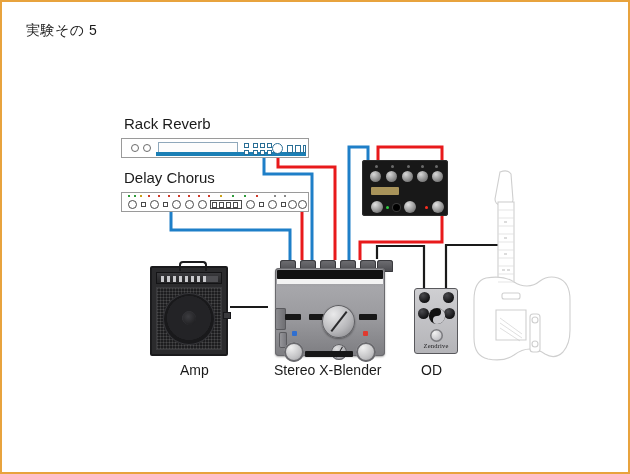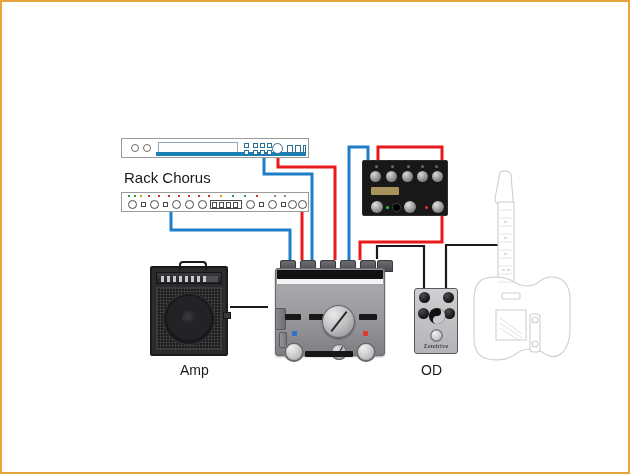--- a/index.html
+++ b/index.html
@@ -249,41 +249,43 @@
       <path d="M376 158 L376 145 L440 145 L440 240 L358 240 L358 258" stroke="#e8191b" stroke-width="3"></path>
 
       <path d="M497 243 L444 243 L444 288" stroke="#1a1a1a" stroke-width="2.2"></path>
 
       <path d="M422 288 L422 244 L375 244 L375 257" stroke="#1a1a1a" stroke-width="2.2"></path>
 
       <path d="M266 305 L228 305" stroke="#1a1a1a" stroke-width="2.2"></path>
     </g>
   </svg>
 
-
+  <div class="lbl" id="title">実験その 5</div>
+
+  <div class="lbl" id="lbl-reverb">Rack Reverb</div>
   <div id="rack-reverb">
     <div class="rv-knob rv-k1"></div>
     <div class="rv-knob rv-k2"></div>
     <div class="rv-screen"></div>
     <div class="rv-bar"></div>
     <div class="rv-btn" style="left:122px;top:4px;"></div>
     <div class="rv-btn" style="left:122px;top:11px;"></div>
     <div class="rv-btn" style="left:131px;top:4px;"></div>
     <div class="rv-btn" style="left:138px;top:4px;"></div>
     <div class="rv-btn" style="left:145px;top:4px;"></div>
     <div class="rv-btn" style="left:131px;top:11px;"></div>
     <div class="rv-btn" style="left:138px;top:11px;"></div>
     <div class="rv-btn" style="left:145px;top:11px;"></div>
     <div class="rv-bigdial"></div>
     <div class="rv-btn" style="left:165px;top:6px;width:6px;height:8px;"></div>
     <div class="rv-btn" style="left:173px;top:6px;width:6px;height:8px;"></div>
     <div class="rv-btn" style="left:181px;top:6px;width:3px;height:8px;"></div>
   </div>
 
-  <div class="lbl" id="lbl-chorus">Rack Chorus</div>
+  <div class="lbl" id="lbl-chorus">Delay Chorus</div>
   <div id="rack-chorus">
     <div class="rc-strip">
       <div class="rc-led" style="left:4px;background:#2e9b3a;"></div>
       <div class="rc-led" style="left:10px;background:#2e9b3a;"></div>
       <div class="rc-led" style="left:16px;background:#caa21a;"></div>
       <div class="rc-led" style="left:24px;background:#cf3a2a;"></div>
       <div class="rc-led" style="left:34px;background:#cf3a2a;"></div>
       <div class="rc-led" style="left:44px;background:#cf3a2a;"></div>
       <div class="rc-led" style="left:54px;background:#cf3a2a;"></div>
       <div class="rc-led" style="left:64px;background:#cf3a2a;"></div>
@@ -354,20 +356,21 @@
       <div class="slot" style="left:84px;top:46px;width:18px;"></div>
       <div class="bigknob"></div>
       <div class="ledsm" style="left:17px;background:#2f6fd0;"></div>
       <div class="ledsm" style="left:88px;background:#e03a2f;"></div>
       <div class="smallknob"></div>
       <div class="fsw" style="left:9px;"></div>
       <div class="fsw" style="left:81px;"></div>
       <div class="slot" style="left:30px;top:83px;width:48px;"></div>
     </div>
   </div>
+  <div class="lbl" id="lbl-blender">Stereo X-Blender</div>
 
   <div id="od">
     <div class="od-knob" style="left:4px;top:3px;"></div>
     <div class="od-knob" style="left:28px;top:3px;"></div>
     <div class="od-knob" style="left:3px;top:19px;"></div>
     <div class="od-knob" style="left:29px;top:19px;"></div>
     <svg class="od-yy" viewBox="0 0 40 40">
       <circle cx="20" cy="20" r="18" fill="#111"></circle>
       <path d="M20 2 a18 18 0 0 1 0 36 a9 9 0 0 1 0 -18 a9 9 0 0 0 0 -18z" fill="#c9c9cd"></path>
       <circle cx="20" cy="11" r="3.4" fill="#111"></circle>

